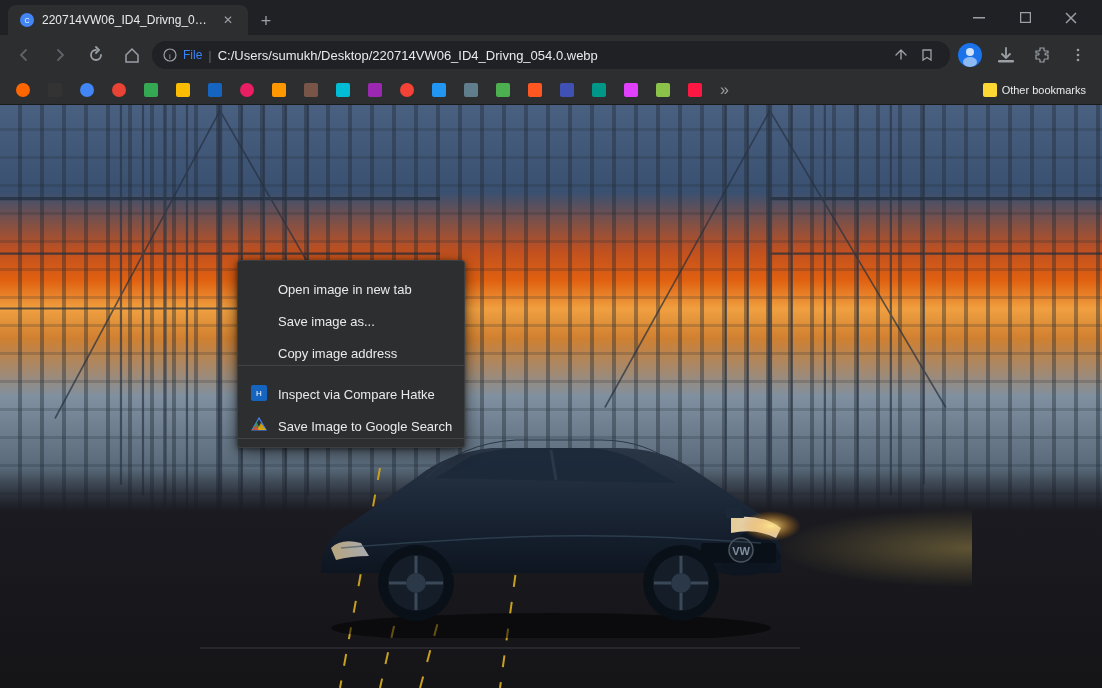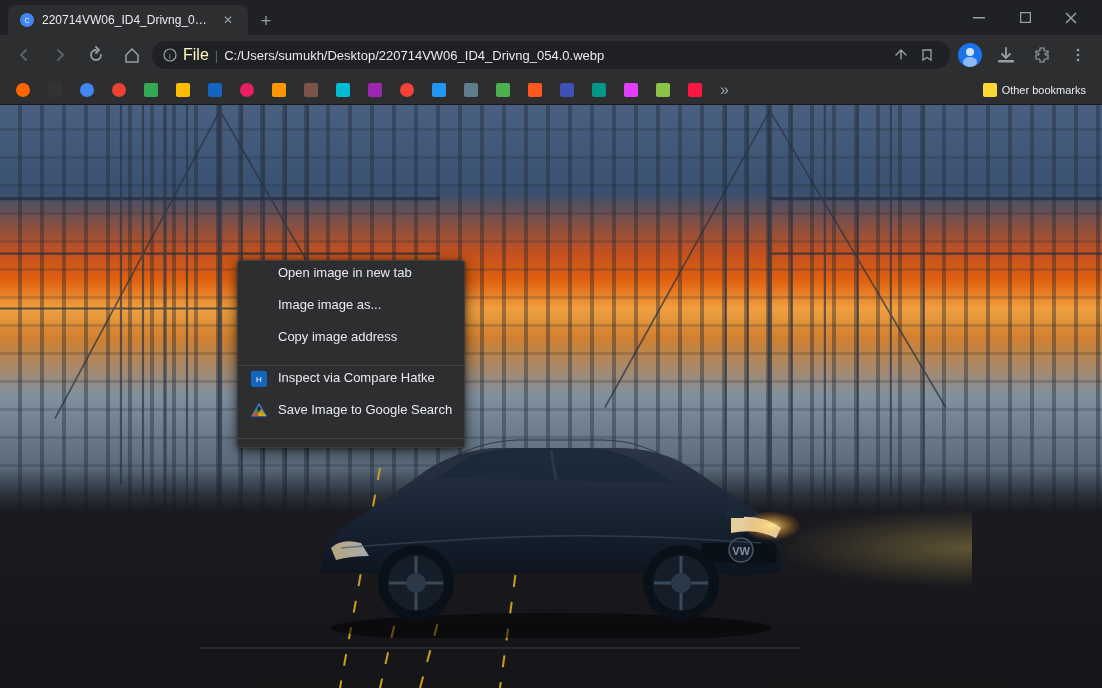--- a/index.html
+++ b/index.html
@@ -32,21 +32,21 @@
       height: 40px; background: #2d2e30; display: flex; align-items: center;
       padding: 0 8px; gap: 4px;
     }
     .nav-btn { width: 32px; height: 32px; display: flex; align-items: center; justify-content: center; color: #9aa0a6; font-size: 14px; cursor: pointer; border-radius: 50%; }
     .nav-btn.disabled { color: #5f6368; cursor: default; }
     .address-bar {
       flex: 1; height: 28px; background: #202124; border-radius: 14px;
       display: flex; align-items: center; padding: 0 10px; gap: 6px;
       border: 1px solid transparent;
     }
-    .address-file { color: #fef9c3; font-size: 16px; }
+    .address-file { color: #3b82f6; font-size: 12px; }
     .address-text { color: #e8eaed; font-size: 13px; flex: 1; white-space: nowrap; overflow: hidden; }
     .nav-actions { display: flex; align-items: center; gap: 2px; }
 
     
     .bookmarks-bar {
       height: 30px; background: #2d2e30; display: flex; align-items: center;
       padding: 0 8px; gap: 2px; border-bottom: 1px solid #1a1a1a;
       overflow: hidden;
     }
     .bookmark-item {
@@ -84,21 +84,21 @@
       top: 155px; left: 237px;
       background: #2d2e30;
       border-radius: 4px;
       box-shadow: 0 4px 16px rgba(0,0,0,0.6), 0 1px 4px rgba(0,0,0,0.4);
       min-width: 220px;
       padding: 4px 0;
       z-index: 1000;
       border: 1px solid rgba(255,255,255,0.08);
     }
     .ctx-item {
-      height: 32px; display: flex; align-items: flex-start; padding: 0 12px;
+      height: 32px; display: flex; align-items: flex-end; padding: 0 12px;
       font-size: 13px; color: #e8eaed; cursor: pointer; gap: 10px;
       position: relative;
     }
     .ctx-item.has-arrow::after {
       content: '›'; position: absolute; right: 10px; font-size: 16px; color: #9aa0a6;
     }
     .ctx-separator { height: 1px; background: rgba(255,255,255,0.1); margin: 4px 0; }
     .ctx-icon { width: 18px; height: 18px; display: flex; align-items: center; justify-content: center; flex-shrink: 0; }
     .ctx-label { flex: 1; }
 
@@ -410,21 +410,21 @@
 
     <div class="context-menu">
 
       <div class="ctx-item">
         <div class="ctx-icon"></div>
         <span class="ctx-label">Open image in new tab</span>
       </div>
 
       <div class="ctx-item">
         <div class="ctx-icon"></div>
-        <span class="ctx-label">Image image as...</span>
+        <span class="ctx-label">Save image as...</span>
       </div>
 
 
       <div class="ctx-item">
         <div class="ctx-icon"></div>
         <span class="ctx-label">Copy image address</span>
       </div>
 
 
       <div class="ctx-separator"></div>

